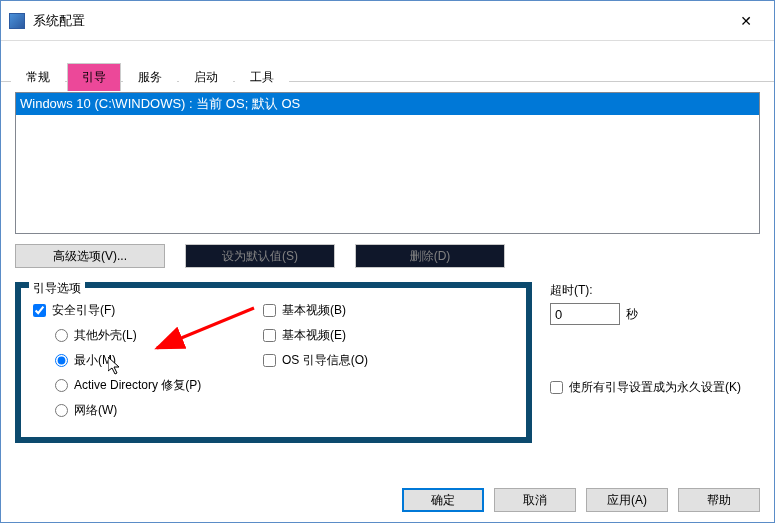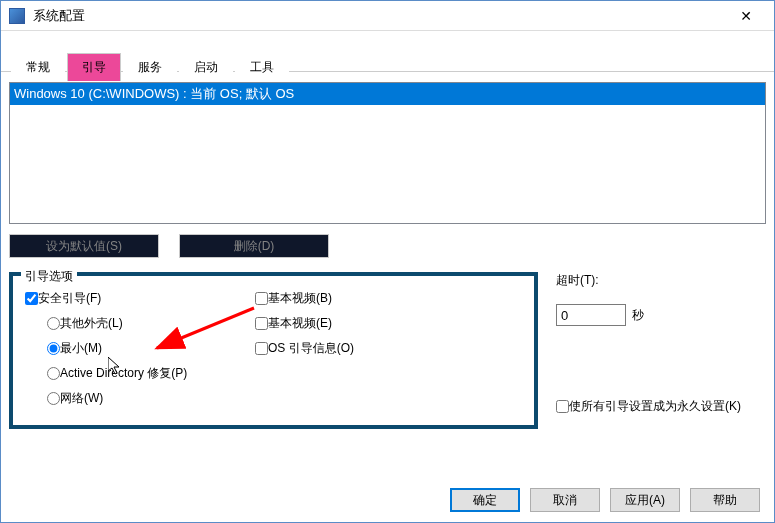--- a/index.html
+++ b/index.html
@@ -1,47 +1,47 @@
 <!DOCTYPE html>
 <html><head>
 <meta charset="utf-8">
 <style>
 *{box-sizing:border-box;margin:0;padding:0;font-family:"Microsoft YaHei","Segoe UI",sans-serif;font-size:12px}
 body{background:#fff;width:775px;height:523px;position:relative;border:1px solid #5a8cc7}
-.titlebar{height:30px;display:flex;align-items:center;padding:0 8px;border-bottom:1px solid #ddd}
+.titlebar{height:40px;display:flex;align-items:center;padding:0 8px;border-bottom:1px solid #ddd}
 .titlebar .ico{width:16px;height:16px;background:linear-gradient(135deg,#4a90d9 0%,#2c5aa0 100%);margin-right:8px;border:1px solid #2c5aa0}
 .titlebar .ttl{flex:1;font-size:13px}
 .titlebar .close{width:40px;height:28px;display:flex;align-items:center;justify-content:center;font-size:14px;cursor:pointer}
 .tabs{display:flex;padding:8px 10px 0 10px;border-bottom:1px solid #ccc;margin-top:4px}
 .tab{padding:5px 14px;border:1px solid transparent;border-bottom:none;cursor:pointer;margin-right:2px;position:relative;top:10px;background:#fff}
 .tab.active{border-color:#ccc;background:#ec4899}
-.content{padding:10px 8px}
+.content{padding:10px 14px}
 .oslist{border:1px solid #828790;height:142px;background:#fff;overflow:hidden}
 .oslist .sel{background:#0078d7;color:#fff;padding:2px 4px;font-size:13px}
 .btnrow{display:flex;gap:20px;margin-top:10px}
 .btn{height:24px;border:1px solid #adadad;background:#e1e1e1;display:flex;align-items:center;justify-content:center;cursor:pointer;padding:0 10px}
 .btn.dis{color:#838383;background:#0f172a;border-color:#c9c9c9}
 .btnrow .btn{width:150px}
 .lower{display:flex;gap:18px;margin-top:14px}
-.grp{border:4px solid #0c4a6e;padding:14px 12px 10px;position:relative}
+.grp{border:6px solid #0c4a6e;padding:14px 12px 10px;position:relative}
 .grp .lgd{position:absolute;top:-8px;left:8px;background:#fff;padding:0 4px}
 .bootopts{flex:1}
 .bootopts .cols{display:flex;gap:30px}
 .col1{width:200px}
 .col2{flex:1}
-.chk,.rad{display:flex;align-items:center;margin-bottom:8px;cursor:pointer}
+.chk,.rad{display:flex;align-items:center;gap:6px;margin-bottom:8px;cursor:pointer}
 .chk input,.rad input{width:13px;height:13px}
 .indent{margin-left:22px}
 .right{width:210px}
-.tlabel{margin-bottom:15px}
+.tlabel{margin-bottom:4px}
 .trow{display:flex;align-items:center;gap:6px}
 .trow input{width:70px;height:22px;border:1px solid #7a7a7a;padding:2px 4px;font-size:13px}
-.perm{margin-top:72px}
+.perm{margin-top:54px}
 .footer{position:absolute;bottom:10px;right:14px;display:flex;gap:10px}
-.footer .btn{width:70px}
+.footer .btn{width:82px}
 .footer .btn.primary{border:2px solid #0078d7;background:#e1e1e1}
 .arrow{position:absolute;left:148px;top:302px;pointer-events:none}
 .cursor{position:absolute;left:107px;top:356px;pointer-events:none;font-size:16px;color:#000}
 </style>
 </head>
 <body>
 
 <div class="titlebar">
   <div class="ico"></div>
   <div class="ttl">系统配置</div>
@@ -55,20 +55,21 @@
   <div class="tab">启动</div>
   <div class="tab">工具</div>
 </div>
 
 <div class="content">
   <div class="oslist">
     <div class="sel">Windows 10 (C:\WINDOWS) : 当前 OS; 默认 OS</div>
   </div>
 
   <div class="btnrow">
+    <div class="btn">高级选项(V)...</div>
     <div class="btn dis">设为默认值(S)</div>
     <div class="btn dis">删除(D)</div>
   </div>
 
   <div class="lower">
     <div class="grp bootopts">
       <div class="lgd">引导选项</div>
       <div class="cols">
         <div class="col1">
           <label class="chk">

